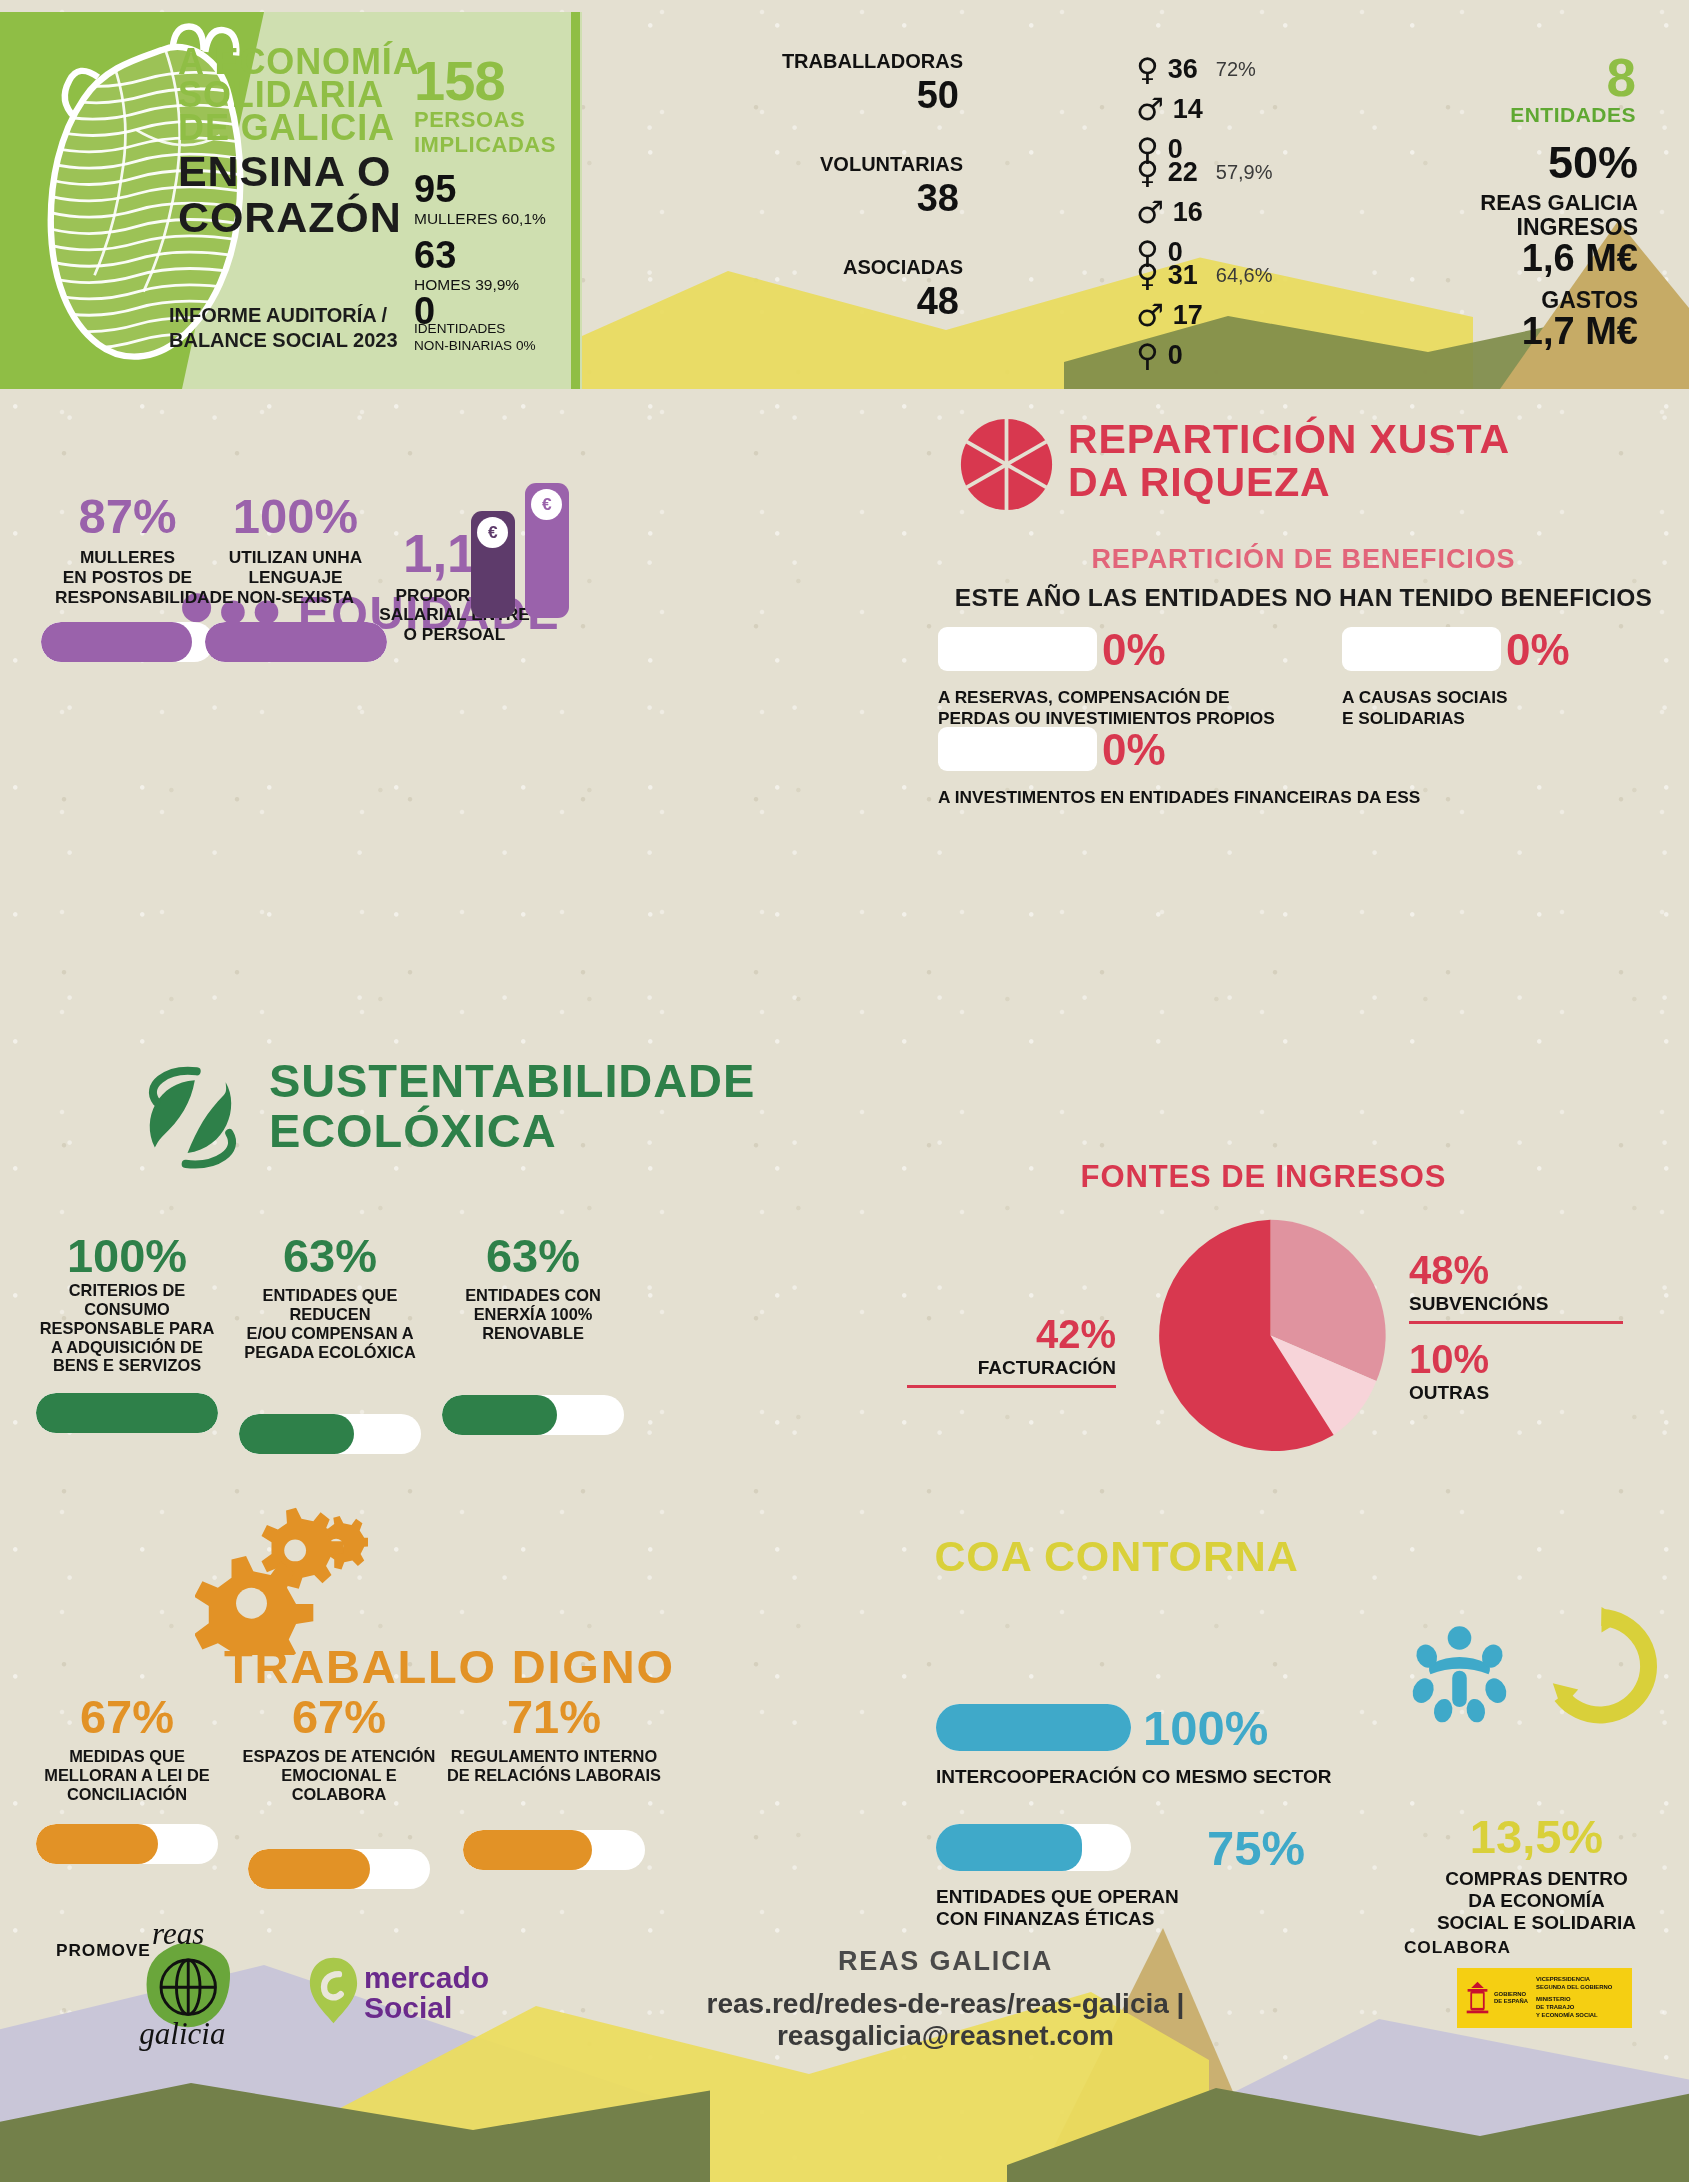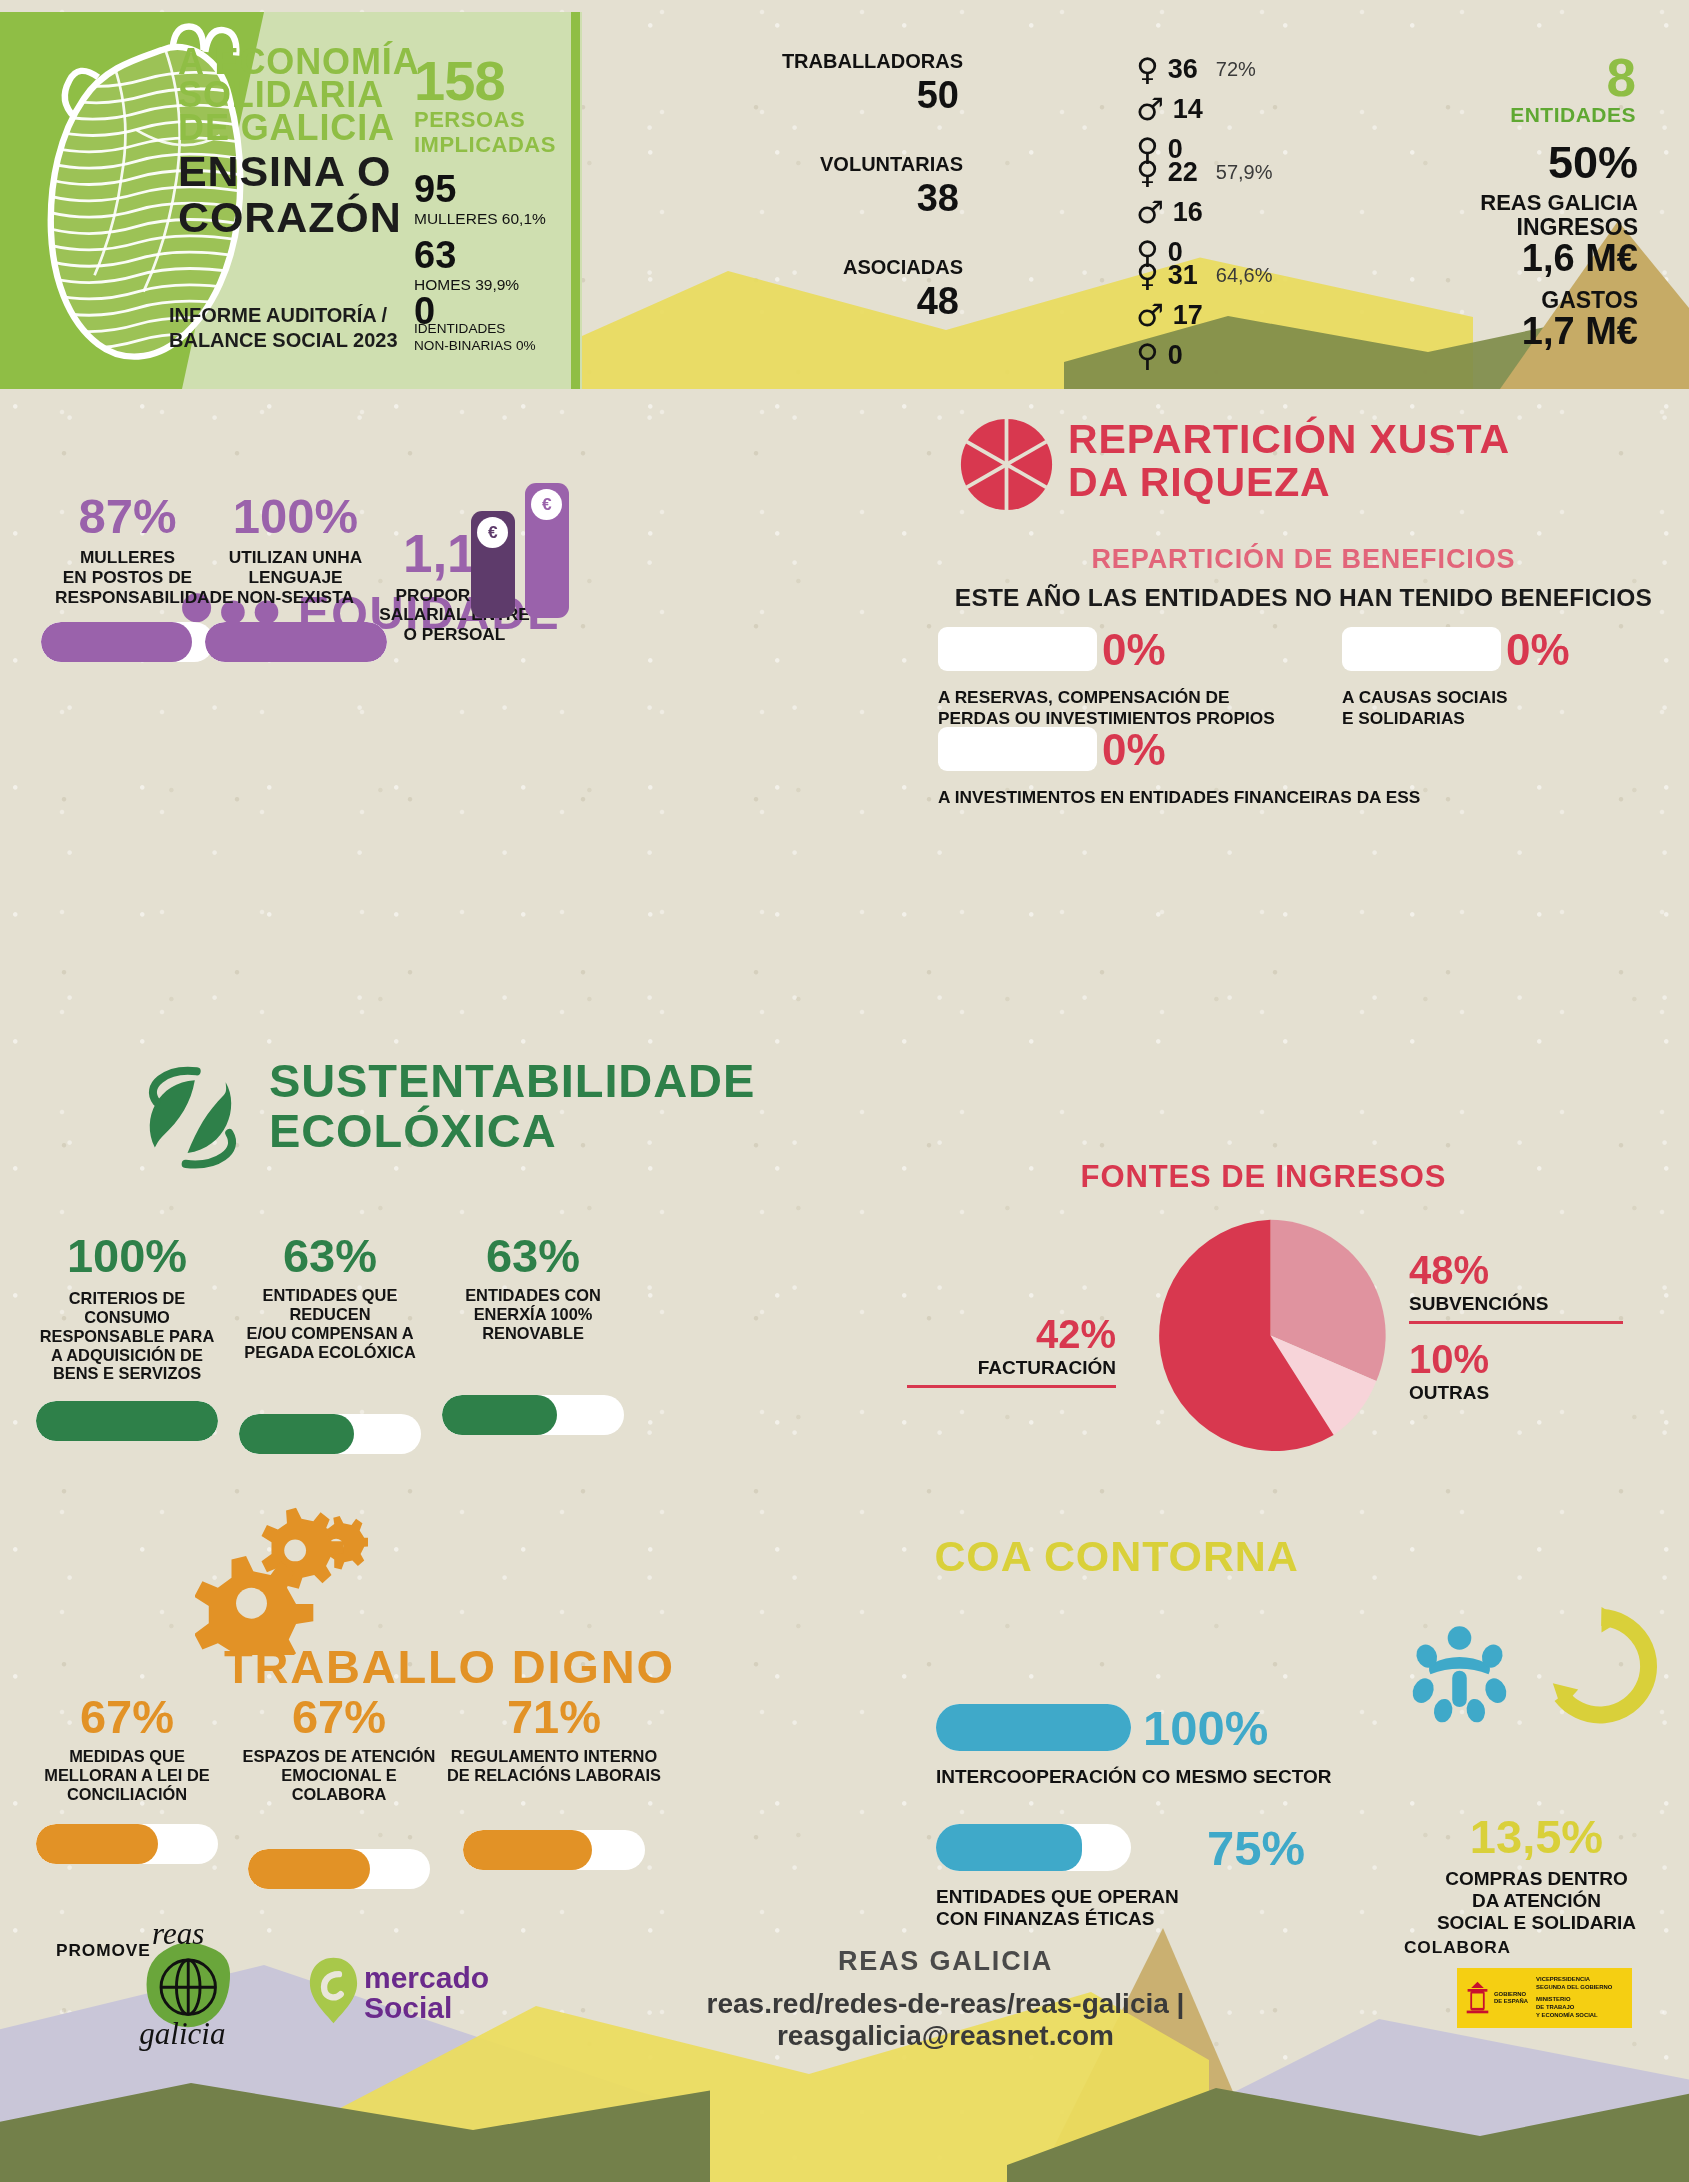--- a/index.html
+++ b/index.html
@@ -419,21 +419,21 @@
       <path d="M100 76 C112 96 86 114 52 110" fill="none" stroke="#2e8049" stroke-width="9" stroke-linecap="round"></path>
     </svg>
 
     <div class="sec-title" style="position:absolute; left:269px; top:-23px; font-size:47px; color:#2e8049; letter-spacing:0.9px;">
       <div>SUSTENTABILIDADE</div>
       <div style="margin-top:5.5px;">ECOLÓXICA</div>
     </div>
 
     <div style="position:absolute; left:36px; top:150px; width:182px; text-align:center;">
       <div class="statnum" style="font-size:47px; color:#2e8049;">100%</div>
-      <div class="statlbl" style="font-size:16.4px; margin-top:10px;">
+      <div class="statlbl" style="font-size:16.4px; margin-top:2px;">
         <div>CRITERIOS DE CONSUMO</div>
         <div>RESPONSABLE PARA</div>
         <div>A  ADQUISICIÓN DE</div>
         <div>BENS E  SERVIZOS</div>
       </div>
       <div class="bar" style="margin-top:18px;">
           <i style="width:100%; background:#2e8049;"></i>
         </div>
     </div>
 
@@ -584,21 +584,21 @@
       <div style="margin-top:14.5px; font-size:19px; font-weight:bold; color:#111; line-height:1.18;">
         <div>ENTIDADES QUE OPERAN</div>
         <div>CON FINANZAS ÉTICAS</div>
       </div>
     </div>
 
     <div style="position:absolute; left:482px; top:300px; width:273px; text-align:center;">
       <div style="font-size:47px; font-weight:bold; color:#d9d03a;">13,5%</div>
       <div style="font-size:19px; font-weight:bold; color:#111; line-height:1.18; margin-top:3.6px;">
         <div>COMPRAS DENTRO</div>
-        <div>DA ATENCIÓN</div>
+        <div>DA ECONOMÍA</div>
         <div>SOCIAL E SOLIDARIA</div>
       </div>
     </div>
   </div>
 
   <div class="footer-land">
     <div class="f-lilac"></div>
     <div class="f-tan"></div>
     <div class="f-yellow"></div>
     <div class="f-lilac2"></div>

